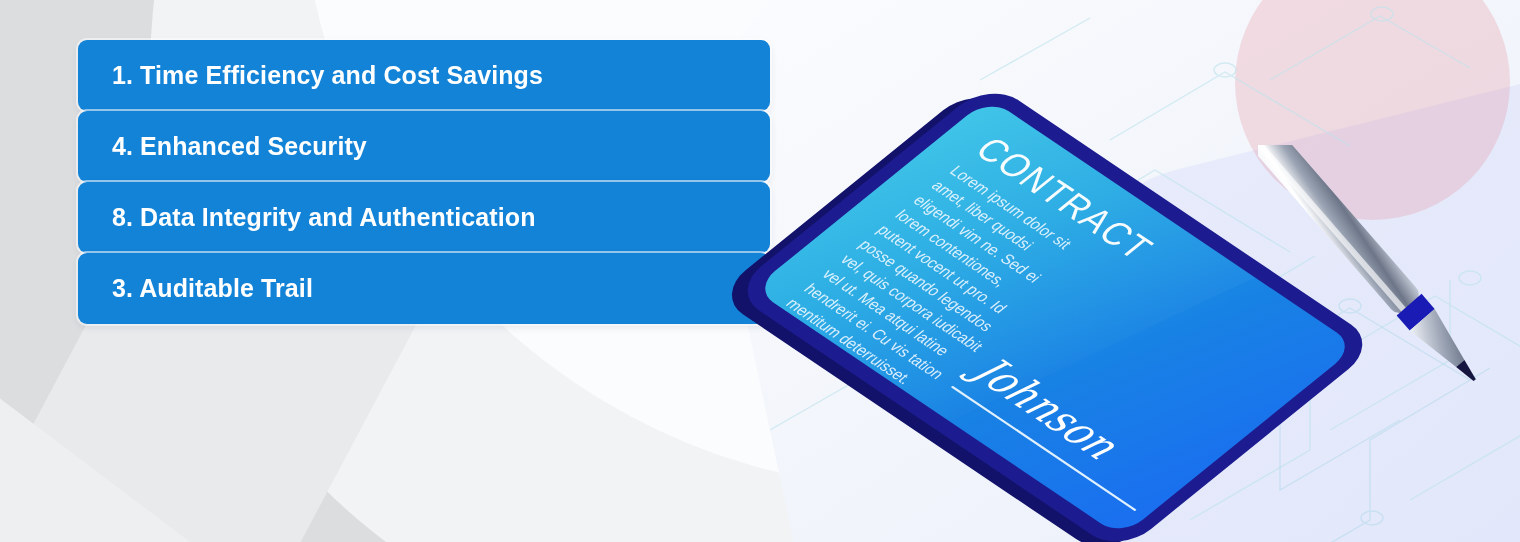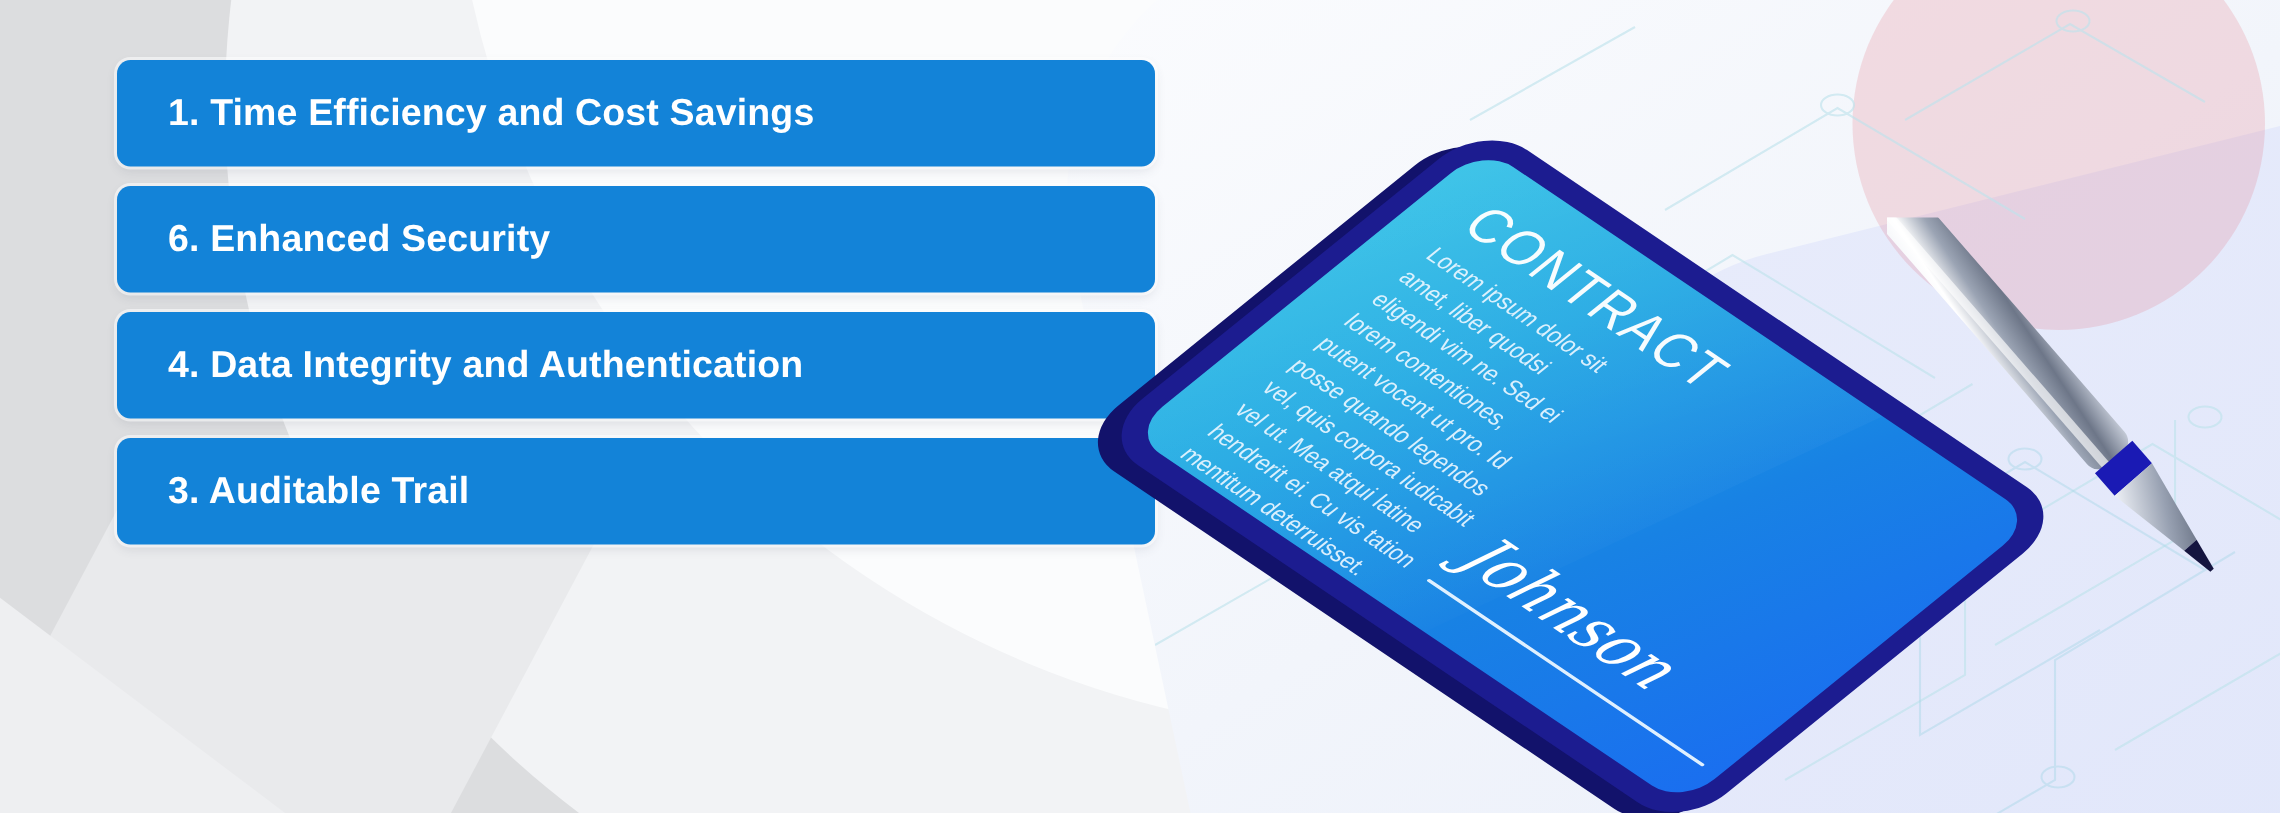--- a/index.html
+++ b/index.html
@@ -100,21 +100,20 @@
 
   
   .list {
     position: absolute;
     left: 78px; top: 40px;
     width: 692px;
   }
   .bar {
     position: relative;
     height: 71px;
-    margin-bottom: 13px;
     background: #1383d8;
     border-radius: 9px;
     box-shadow: 0 0 0 2px rgba(255,255,255,.55), 0 3px 7px rgba(60,70,90,.13);
     display: flex;
     align-items: center;
     box-sizing: border-box;
     padding: 0 34px;
   }
   .bar-label {
     color: #ffffff;
@@ -262,24 +261,24 @@
       <ellipse cx="330" cy="96" rx="11" ry="7"></ellipse>
       <ellipse cx="352" cy="308" rx="11" ry="7"></ellipse>
     </g>
   </svg>
 
   <div class="list">
     <div class="bar">
       <span class="bar-label">1. Time Efficiency and Cost Savings</span>
     </div>
     <div class="bar">
-      <span class="bar-label">6. Enhanced Security</span>
+      <span class="bar-label">4. Enhanced Security</span>
     </div>
     <div class="bar">
-      <span class="bar-label">4. Data Integrity and Authentication</span>
+      <span class="bar-label">8. Data Integrity and Authentication</span>
     </div>
     <div class="bar">
       <span class="bar-label">3. Auditable Trail</span>
     </div>
   </div>
 
   <div class="phone-wrap">
     <div class="phone">
       <div class="phone-side"></div>
       <div class="phone-body">

